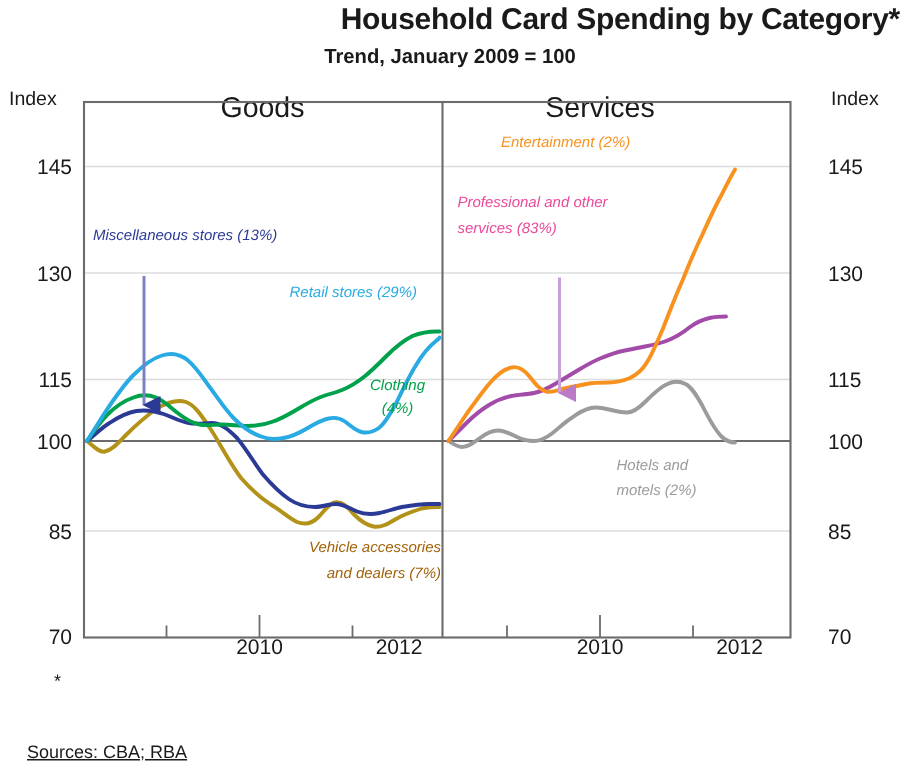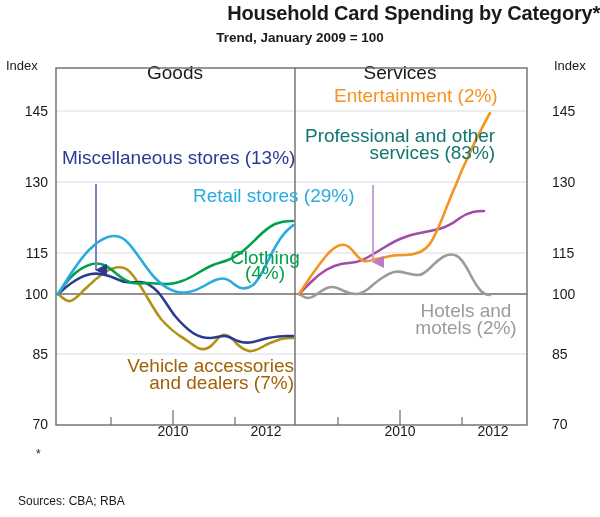--- a/index.html
+++ b/index.html
@@ -9,24 +9,24 @@
   .subtitle{position:absolute;left:0;top:30px;width:600px;text-align:center;font-size:13.5px;font-weight:bold;}
   .axis-unit{position:absolute;font-size:13px;}
   .axis-unit.left{left:6px;top:58px;}
   .axis-unit.right{left:554px;top:58px;}
   .tick-label{position:absolute;font-size:14px;text-align:right;}
   .tick-label.l{width:40px;left:8px;}
   .tick-label.r{width:40px;left:552px;text-align:left;}
   .xtick-label{position:absolute;font-size:14px;text-align:center;width:60px;}
   .panel-head{position:absolute;font-size:19px;text-align:center;width:160px;}
   svg.plot{position:absolute;left:0;top:0;}
-  .series-label{position:absolute;font-size:19px;line-height:15px;white-space:nowrap;}
+  .series-label{position:absolute;font-size:10px;line-height:15px;white-space:nowrap;font-style:italic;}
   .fn-star{position:absolute;left:36px;top:447px;font-size:12px;}
   .fn-body{position:absolute;left:56px;top:447px;width:470px;font-size:12px;line-height:16px;}
-  .fn-src{position:absolute;left:18px;top:494px;font-size:12px;}
+  .fn-src{position:absolute;left:18px;top:494px;font-size:12px;text-decoration:underline;}
 </style>
 </head>
 <body>
 
 <div id="chart-root">
 
   <div class="title">Household Card Spending by Category*</div>
   <div class="subtitle">Trend, January 2009 = 100</div>
 
   <div class="axis-unit left">Index</div>
@@ -121,26 +121,26 @@
     <span>(<span>4%</span>)</span>
   </div>
 
   <div class="series-label" style="left:114px;top:357px;color:#a16207;text-align:right;width:180px;line-height:17px;">
     <span>Vehicle accessories</span><br>
     <span>and dealers (<span>7%</span>)</span>
   </div>
 
   <div class="series-label" style="left:334px;top:88px;color:#F7921E;">Entertainment (2%)</div>
 
-  <div class="series-label" style="left:305px;top:127px;color:#0f766e;line-height:17px;text-align:right;">
+  <div class="series-label" style="left:305px;top:127px;color:#ec4899;line-height:17px;">
     <span>Professional and other</span><br>
     <span>services (<span>83%</span>)</span>
   </div>
 
-  <div class="series-label" style="left:411px;top:302px;color:#9B9B9B;text-align:center;width:110px;line-height:17px;">
+  <div class="series-label" style="left:411px;top:302px;color:#9B9B9B;text-align:left;width:110px;line-height:17px;">
     <span>Hotels and</span><br>
     <span>motels (<span>2%</span>)</span>
   </div>
 
   <div class="fn-star">*</div>
   <div class="fn-src">Sources: CBA; RBA</div>
 
 </div>
 
 </body></html>

